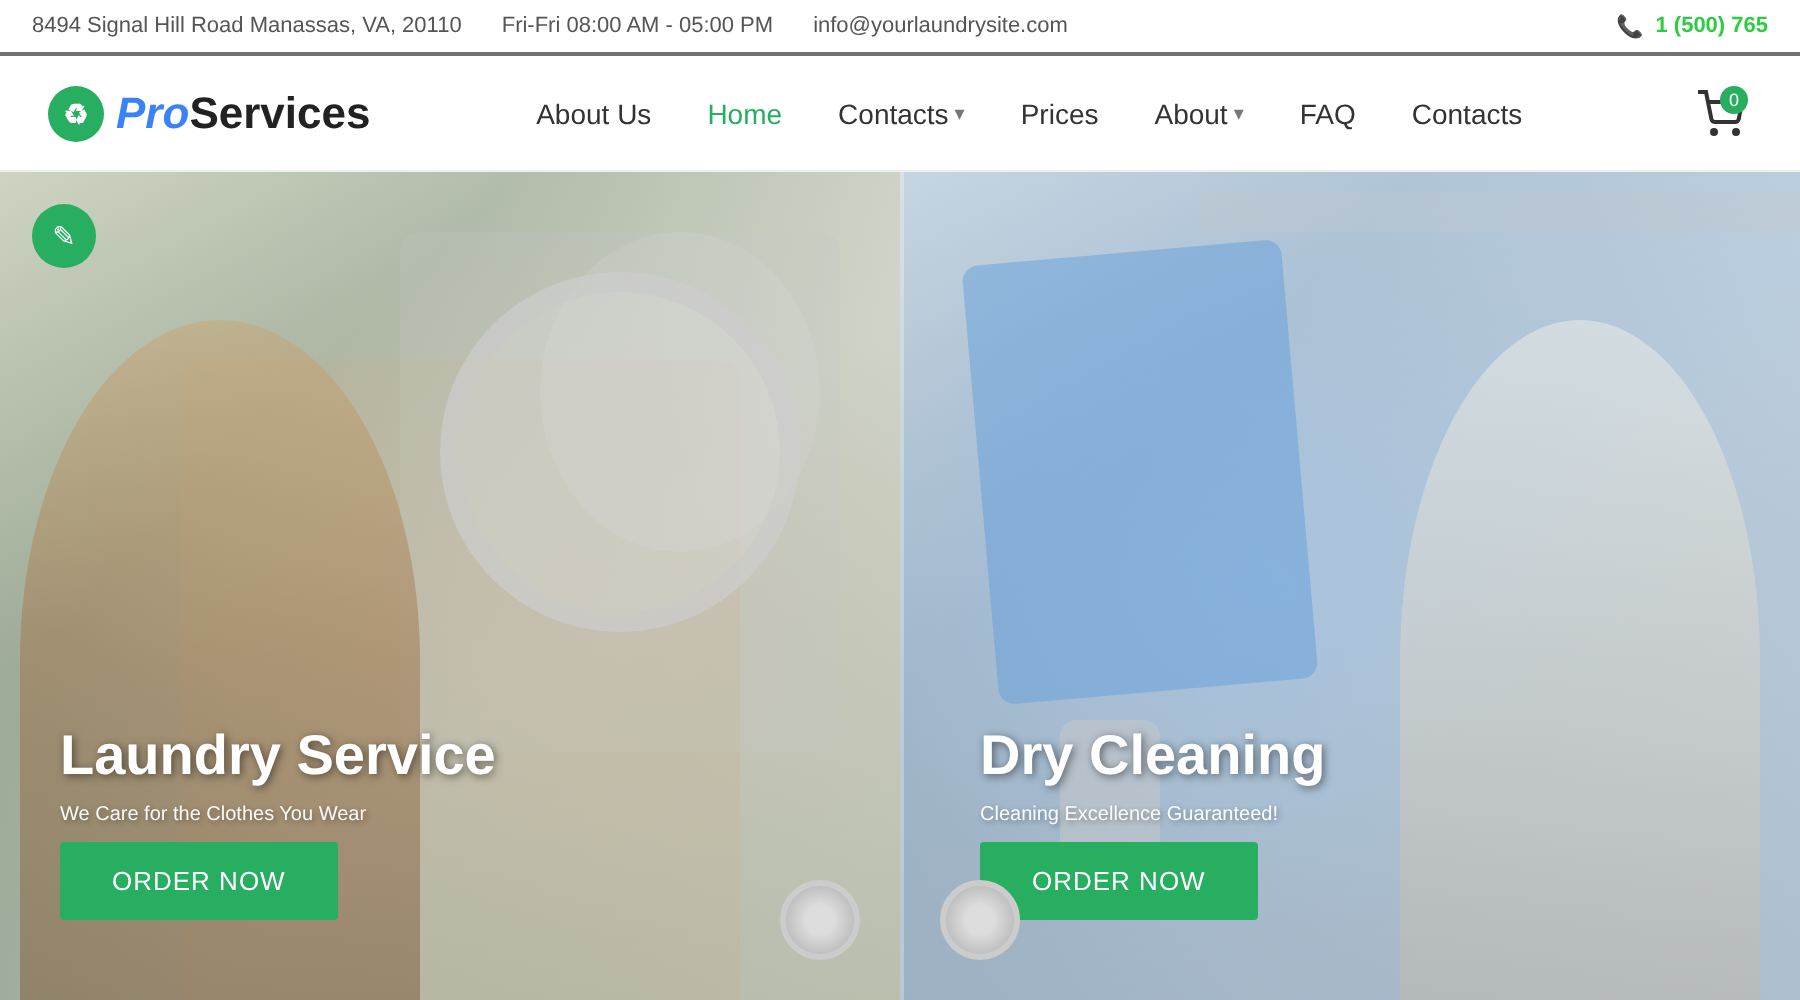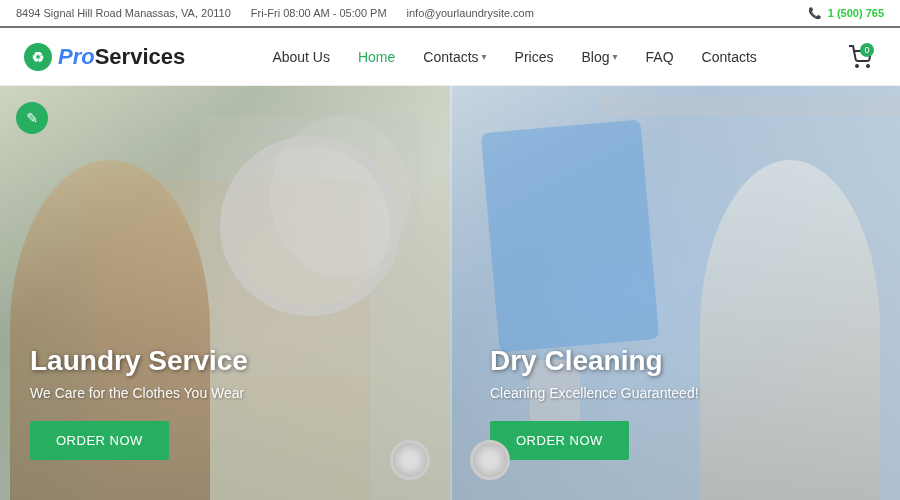--- a/index.html
+++ b/index.html
@@ -145,23 +145,23 @@
     }
 
     .hero-title {
       font-size: 28px;
       font-weight: bold;
       text-shadow: 1px 1px 4px rgba(0,0,0,0.5);
       margin-bottom: 8px;
     }
 
     .hero-subtitle {
-      font-size: 14px;
+      font-size: 10px;
       text-shadow: 1px 1px 3px rgba(0,0,0,0.4);
-      margin-bottom: 20px;
+      margin-bottom: 8px;
       opacity: 0.95;
     }
 
     .hero-btn {
       display: inline-block;
       background: #27ae60;
       color: white;
       border: 2px solid #27ae60;
       padding: 10px 24px;
       font-size: 13px;
@@ -253,21 +253,21 @@
       <span>Home</span>
     </a>
     <a class="nav-item">
       <span>Contacts</span>
       <span class="nav-chevron">▾</span>
     </a>
     <a class="nav-item">
       <span>Prices</span>
     </a>
     <a class="nav-item">
-      <span>Blog</span>
+      <span>About</span>
       <span class="nav-chevron">▾</span>
     </a>
     <a class="nav-item">
       <span>FAQ</span>
     </a>
     <a class="nav-item">
       <span>Contacts</span>
     </a>
   </nav>
 

